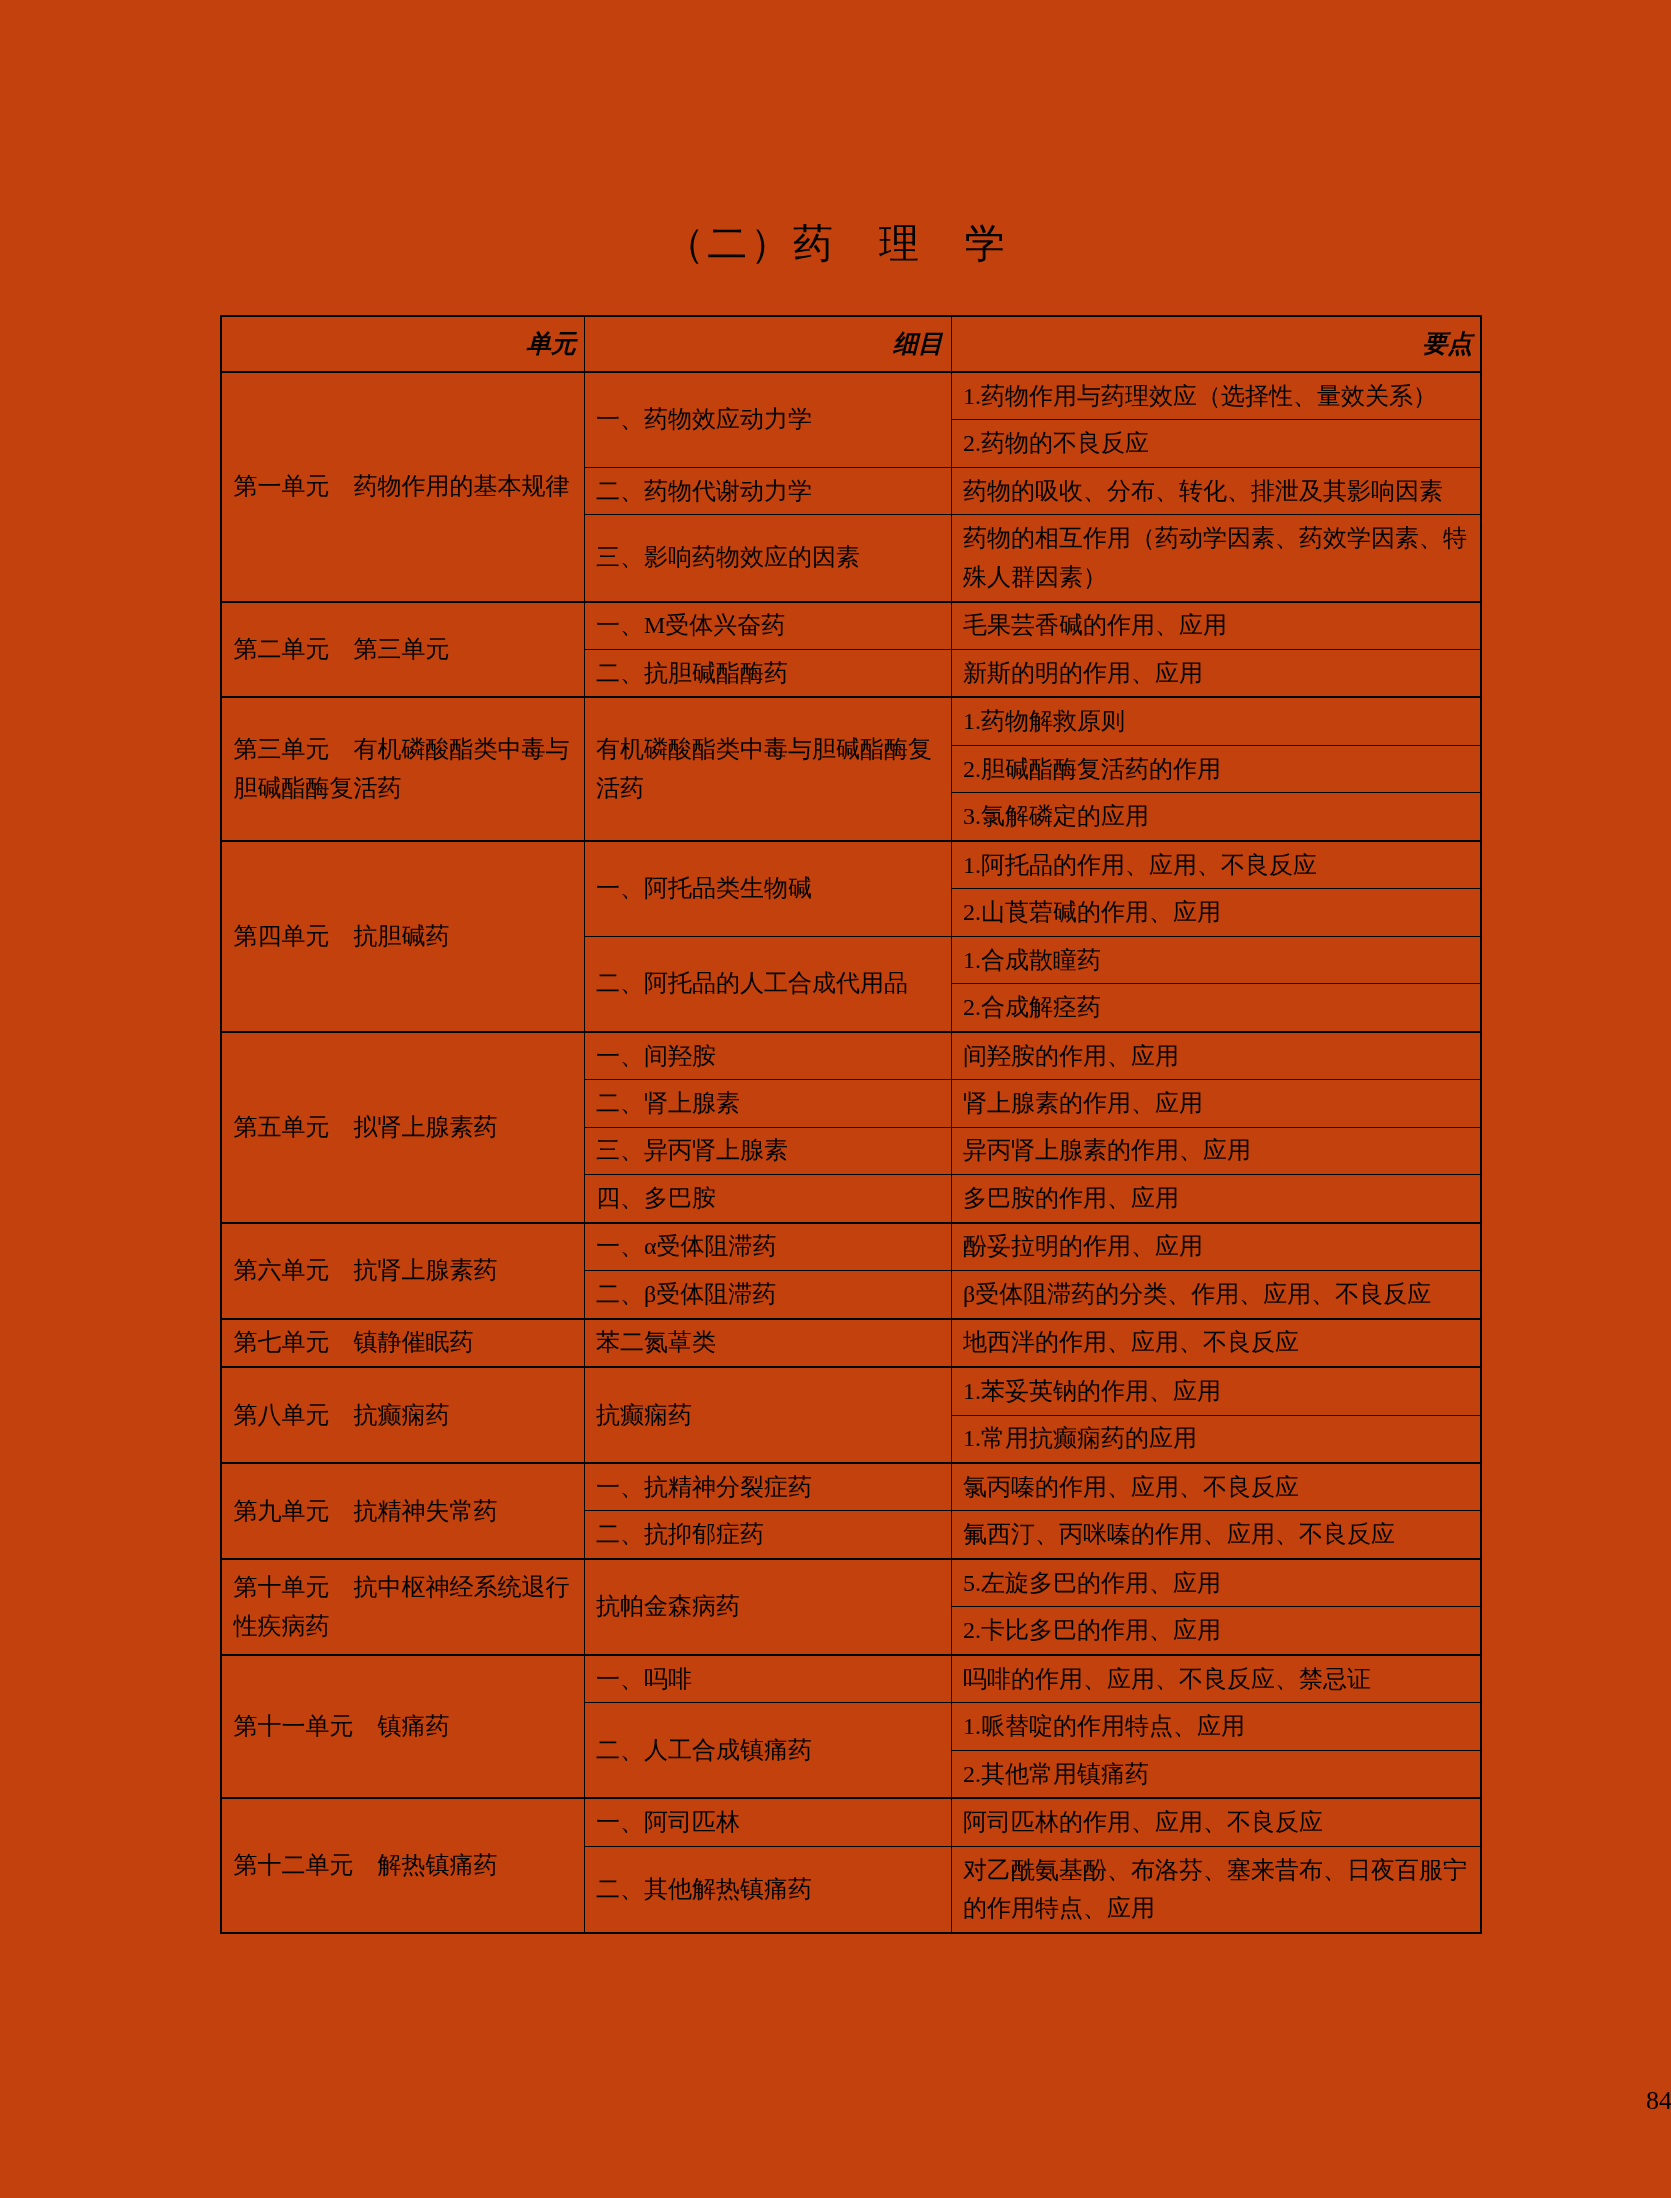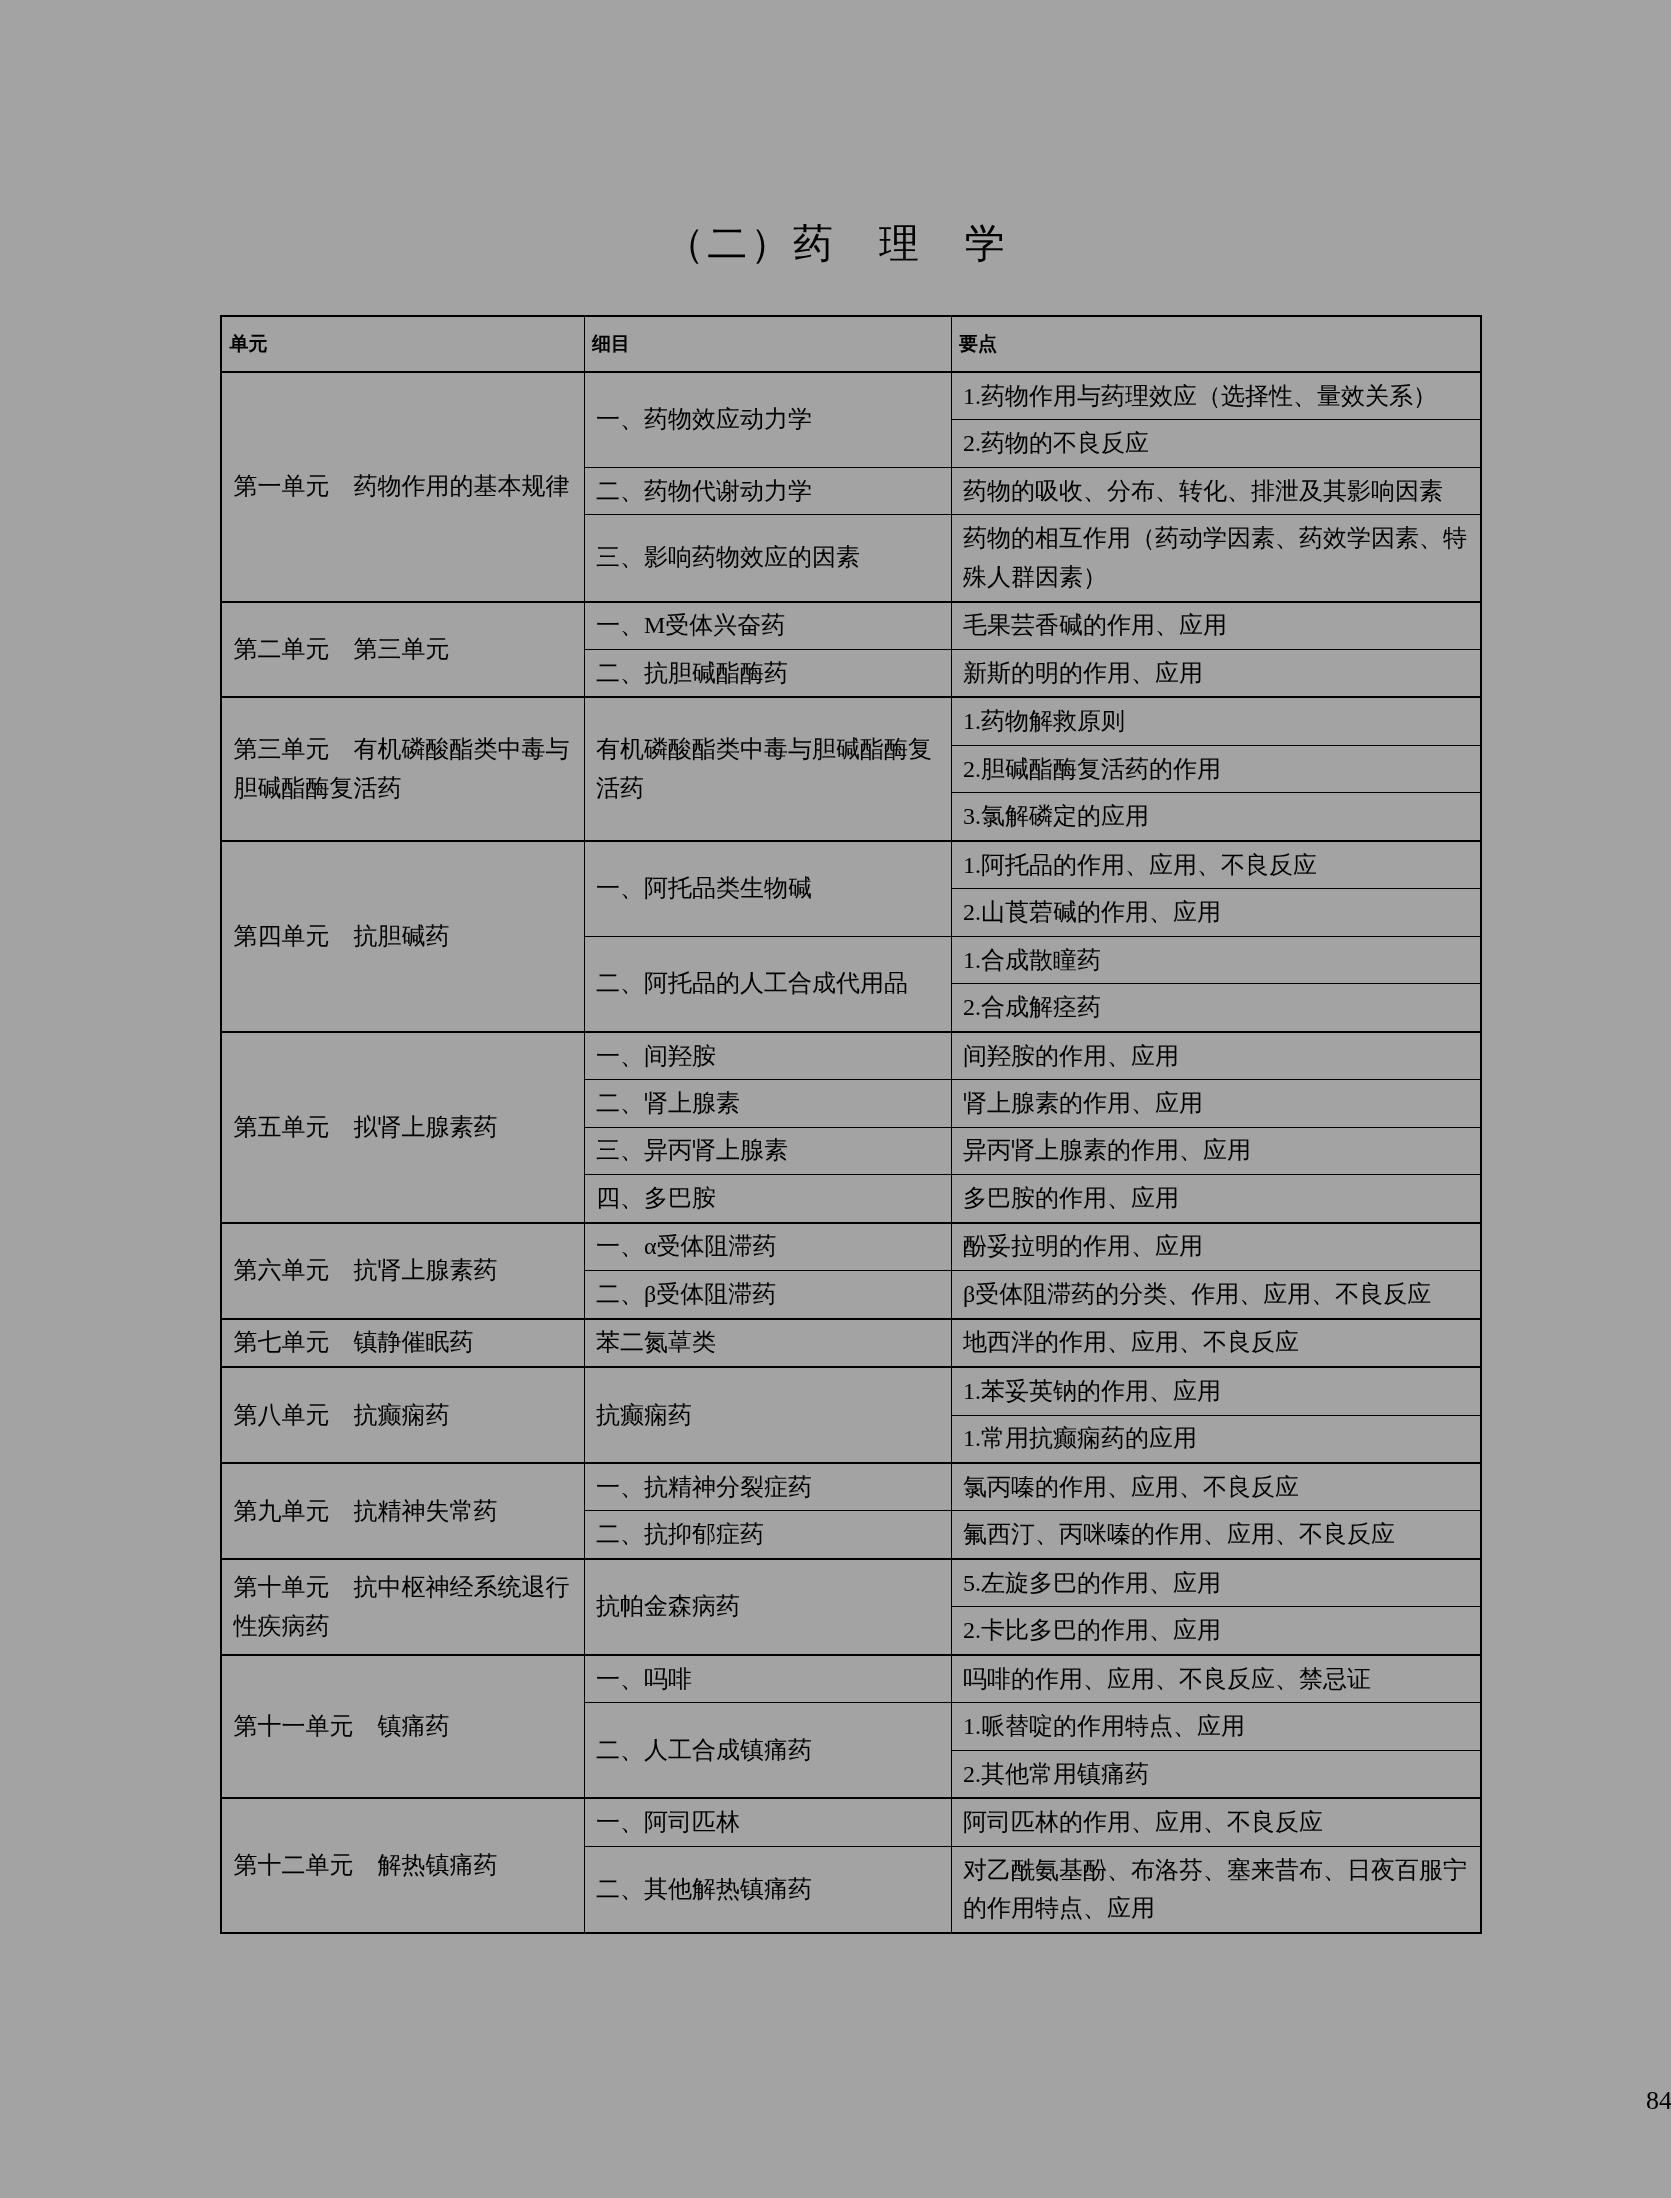--- a/index.html
+++ b/index.html
@@ -1,27 +1,27 @@
 <!DOCTYPE html>
 <html><head>
 <meta charset="utf-8">
 <style>
   html,body{margin:0;padding:0;background:#fff;}
-  .page{position:relative;width:1672px;height:2199px;background:#a3a3a3;color:#000;
+  .page{position:relative;width:1672px;height:2199px;background:#c2410c;color:#000;
         font-family:"Liberation Serif","DejaVu Serif",serif;overflow:hidden;}
   .title{position:absolute;top:216px;left:0;width:100%;text-align:center;
          font-size:40px;font-weight:400;letter-spacing:2.9px;white-space:pre;}
   .tbl-wrap{position:absolute;top:315px;left:220px;width:1260px;}
   table.syllabus{border-collapse:collapse;width:100%;table-layout:fixed;
                  border:2.9px solid #000;}
   table.syllabus th{
       border:1.4px solid #000;border-bottom:2.9px solid #000;
       font-family:"Liberation Sans","DejaVu Sans",sans-serif;
-      font-weight:bold;font-size:19px;height:50px;text-align:left;
-      padding:1.9px 7.6px;}
+      font-weight:bold;font-size:25px;height:50px;text-align:right;
+      padding:1.9px 7.6px;font-style:italic;}
   table.syllabus td{
       border:1.4px solid #000;font-size:24px;line-height:1.62;
       vertical-align:middle;padding:3.8px 11.5px;word-break:break-all;}
   table.syllabus tr{height:46px;}
   tr.unit-start td{border-top:2.9px solid #000;}
   td.c-unit{padding-left:13.4px;margin-top:36px;}
   td.c-detail{padding-left:19px;}
   td.c-point{padding-left:13.4px;margin-left:46px;}
   .pagenum{position:absolute;top:2086px;left:0;width:100%;text-align:right;
            font-size:26px;}

